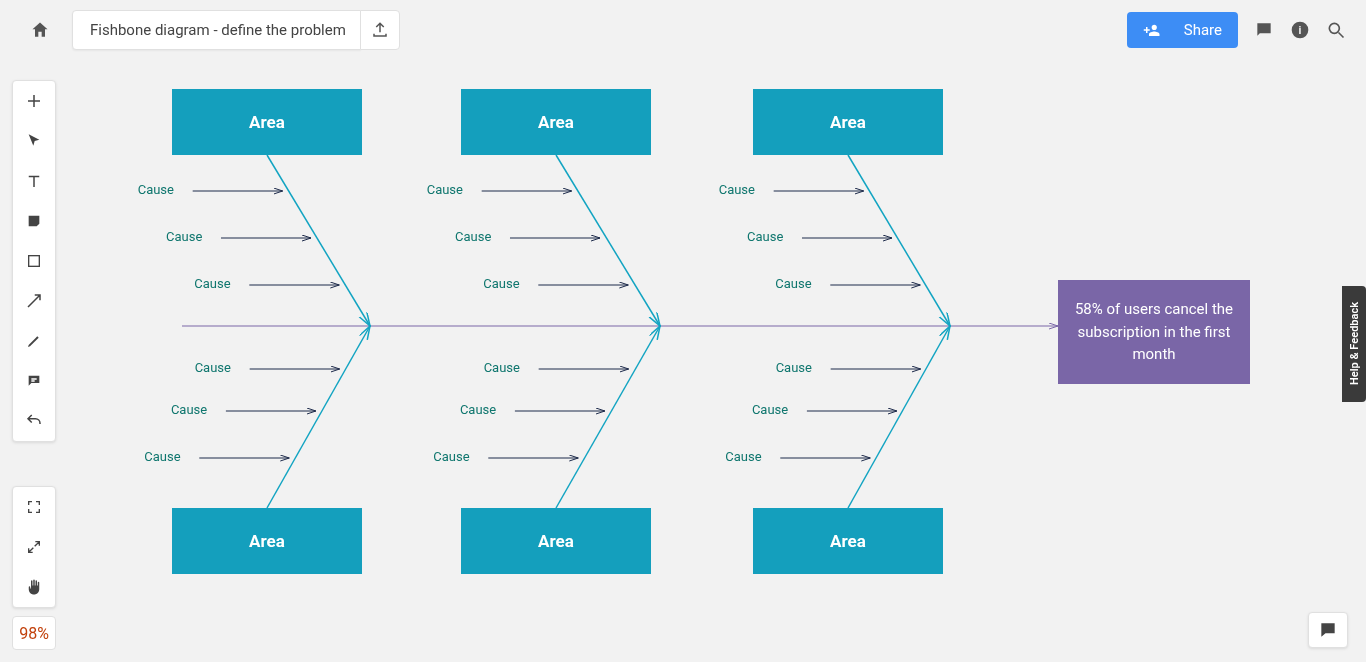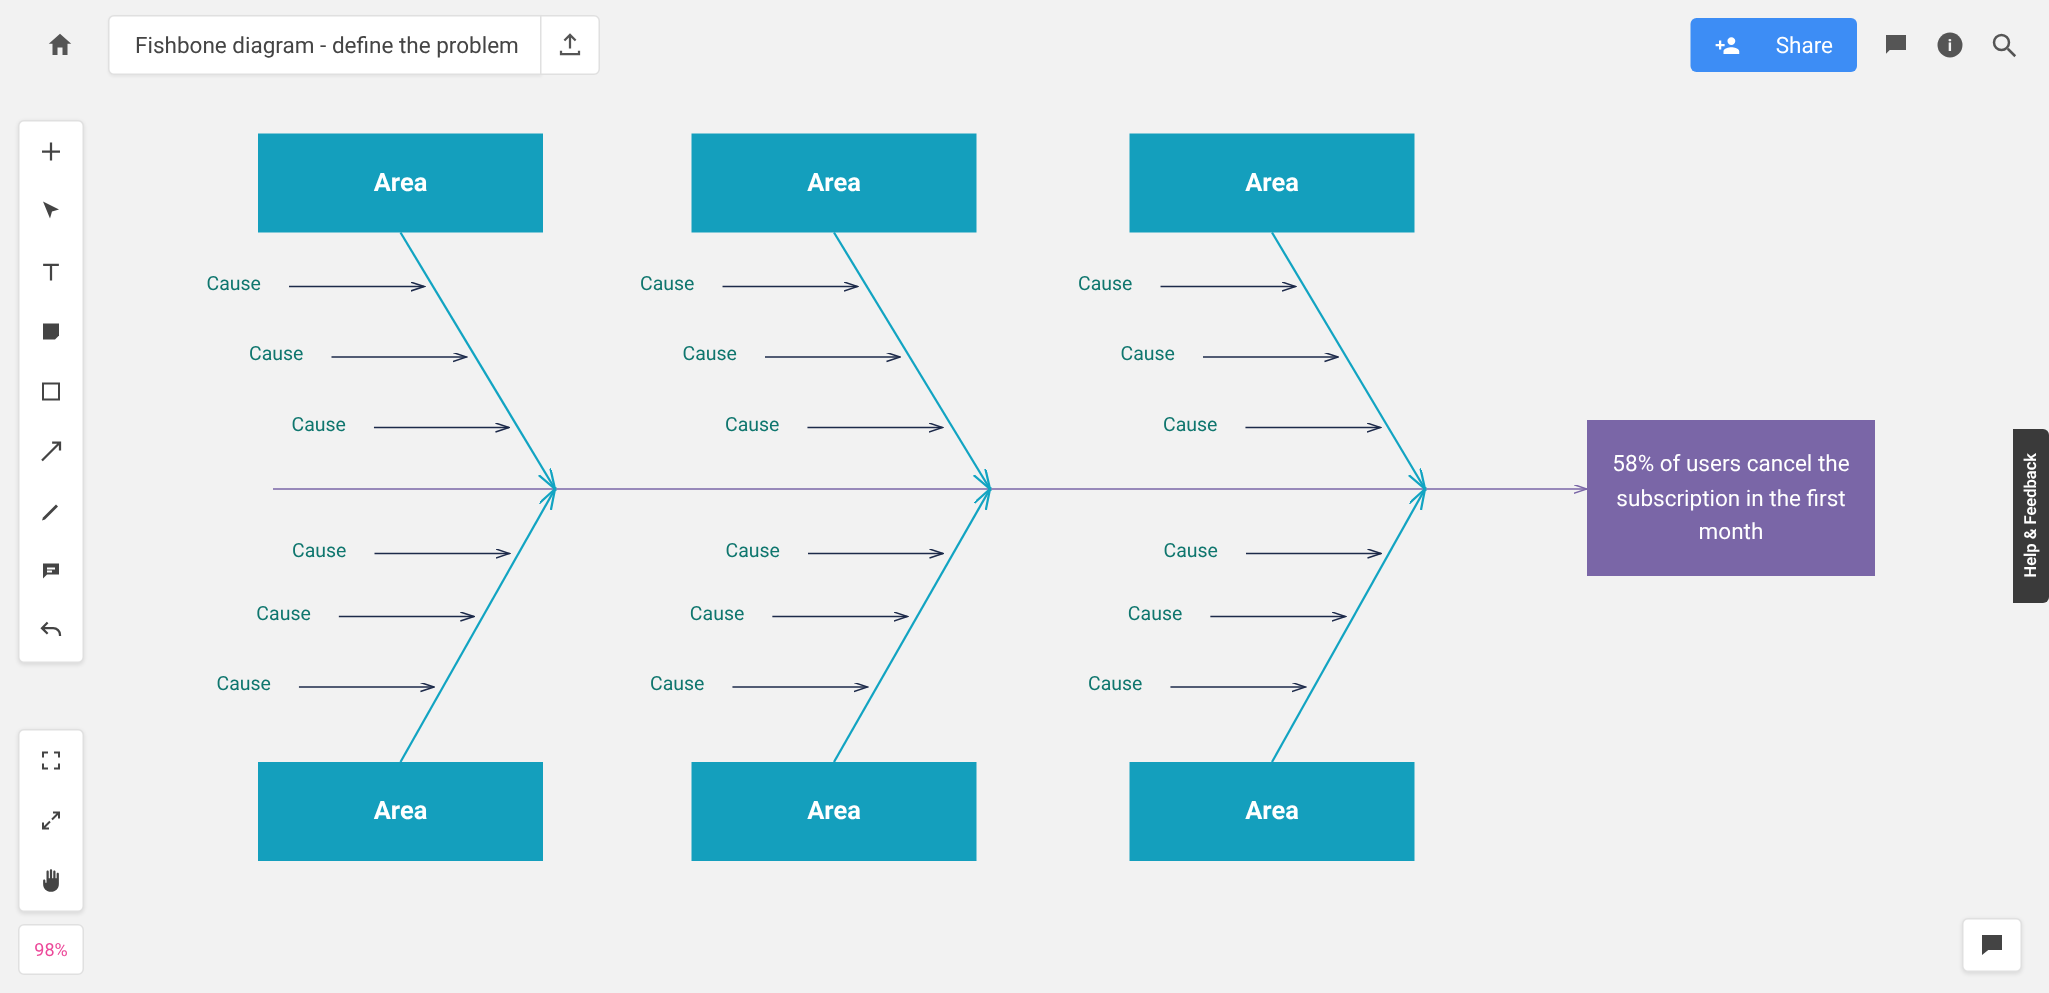--- a/index.html
+++ b/index.html
@@ -12,21 +12,21 @@
 .export-btn { margin-left:-1px; width:40px; height:40px; background:#fff; border:1px solid #e0e0e0; border-radius:0 4px 4px 0; display:flex; align-items:center; justify-content:center; color:#555; cursor:pointer; }
 .title-box { border-radius:4px 0 0 4px;padding-left:17px; }
 .top-right { position:absolute; right:20px; top:0; height:40px; display:flex; align-items:center; gap:16px; }
 .share-btn { background:#3d8df5; color:#fff; border:none; height:36px; padding:0 16px; border-radius:4px; font-size:15px; display:flex; align-items:center; gap:23px; cursor:pointer; }
 .top-icon { color:#555; cursor:pointer; display:flex; }
 
 
 .toolbar { position:absolute; left:12px; top:80px; width:44px; background:#fff; border:1px solid #e0e0e0; border-radius:4px; box-shadow:0 1px 3px rgba(0,0,0,.1); display:flex; flex-direction:column; }
 .toolbar .tool { width:100%; height:40px; display:flex; align-items:center; justify-content:center; color:#444; cursor:pointer; }
 .toolbar2 { top:486px; }
-.zoom-label { position:absolute; left:12px; top:616px; width:44px; height:34px; display:flex; align-items:center; justify-content:center; font-size:12px; color:#ec4899; background:#fff; border:1px solid #e0e0e0; border-radius:4px; }
+.zoom-label { position:absolute; left:12px; top:616px; width:44px; height:34px; display:flex; align-items:center; justify-content:center; font-size:16px; color:#c2410c; background:#fff; border:1px solid #e0e0e0; border-radius:4px; }
 
 
 .help-tab { position:absolute; right:0; top:286px; width:24px; height:116px; background:#3a3a3a; color:#fff; border-radius:4px 0 0 4px; display:flex; align-items:center; justify-content:center; writing-mode:vertical-rl; transform:rotate(180deg); font-size:11px; font-weight:600; cursor:pointer; }
 .chat-bubble { position:absolute; right:18px; bottom:14px; width:40px; height:36px; background:#fff; border:1px solid #e0e0e0; border-radius:4px; display:flex; align-items:center; justify-content:center; color:#444; cursor:pointer; box-shadow:0 1px 3px rgba(0,0,0,.1); }
 
 
 .canvas { position:absolute; left:0; top:0; width:1366px; height:662px; pointer-events:none;border-radius:13px; }
 .canvas * { pointer-events:auto; }
 .area-box { position:absolute; width:190px; height:66px; background:#149fbd; color:#fff; display:flex; align-items:center; justify-content:center; font-weight:700; font-size:17px; }
 .problem-box { position:absolute; left:1058px; top:280px; width:192px; height:104px; background:#7a66a7; color:#fff; display:flex; align-items:center; justify-content:center; text-align:center; font-size:15px; padding:10px; line-height:1.5; }

